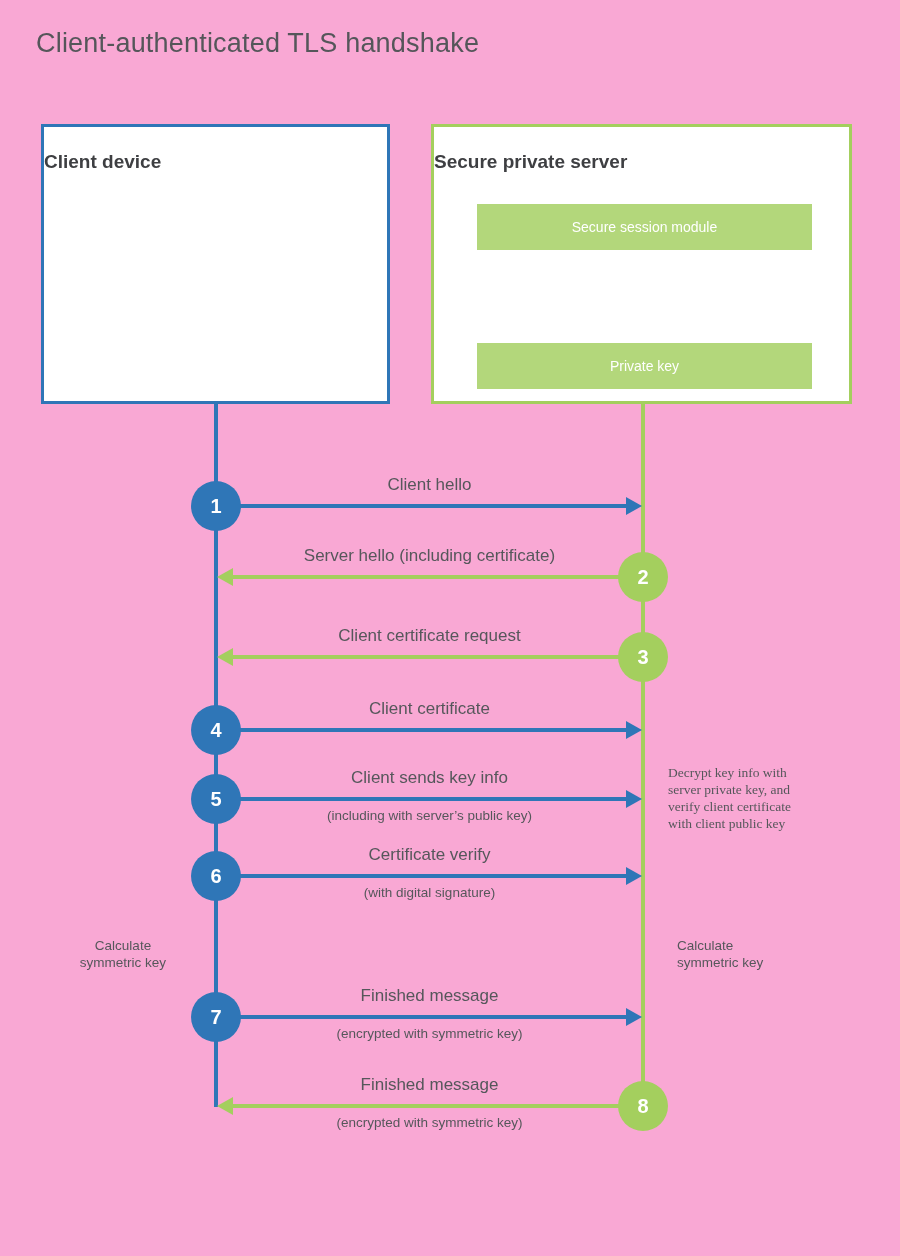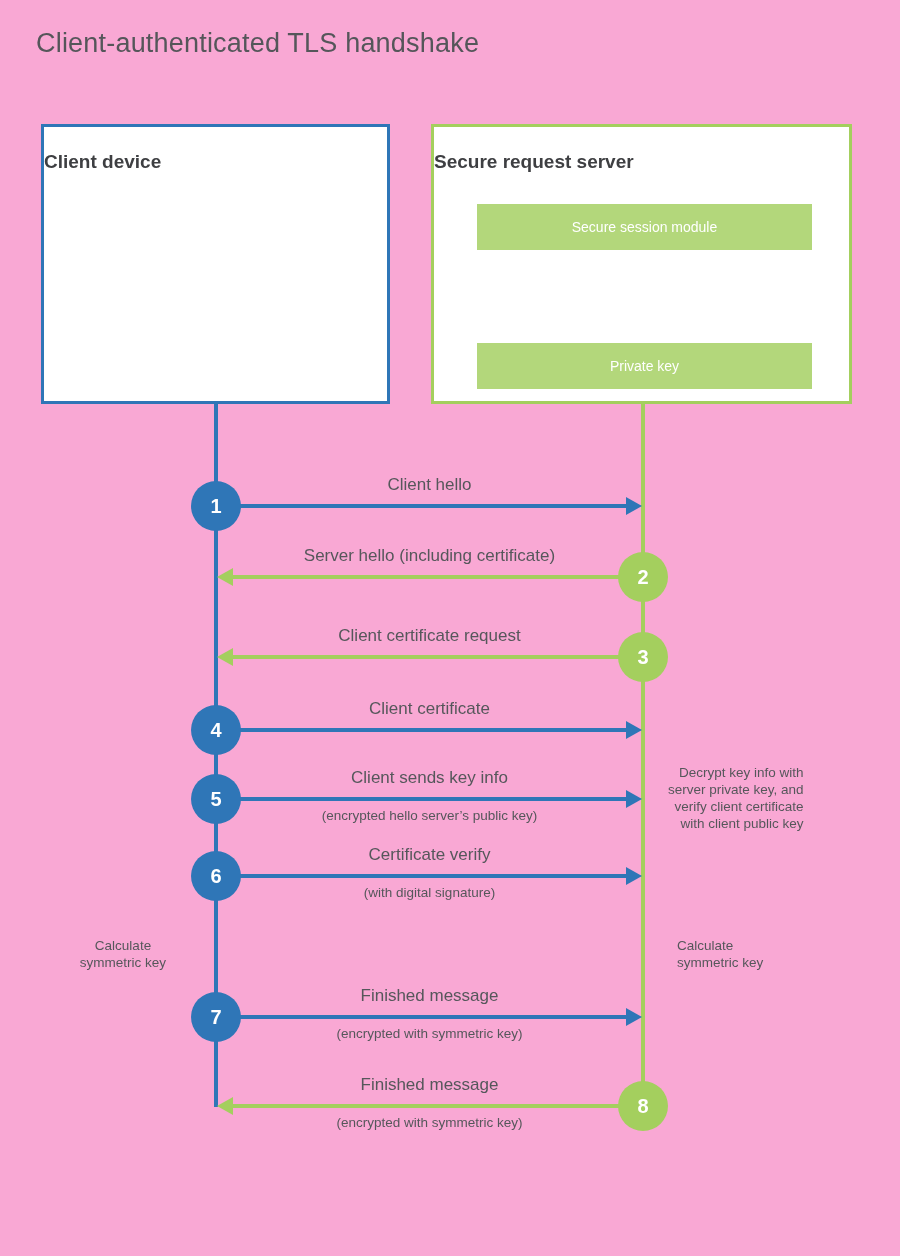--- a/index.html
+++ b/index.html
@@ -71,37 +71,37 @@
   .msg-sublabel {
     position:absolute; left:216px; width:427px; top:9px;
     text-align:center; font-size:13.5px; color:#56575b;
   }
 
   
   .note {
     position:absolute; font-size:13.5px; color:#56575b; line-height:17px;
     white-space:pre-line; z-index:2;
   }
-  .note-decrypt    { left:668px; top:764px; text-align:right; }
+  .note-decrypt    { left:668px; top:764px; text-align:left;font-family:Liberation Serif, serif; }
   .note-calc-left  { left:53px;  top:937px; width:140px; text-align:center; }
   .note-calc-right { left:677px; top:937px; text-align:left; }
 </style>
 </head>
 <body>
 
 <div id="canvas">
 
   <div class="title">Client-authenticated TLS handshake</div>
 
   <div class="entity client-entity">
     <div class="entity-title">Client device</div>
   </div>
 
   <div class="entity server-entity">
-    <div class="entity-title">Secure request server</div>
+    <div class="entity-title">Secure private server</div>
     <div class="server-bar bar-0">Secure session module</div>
     <div class="server-bar bar-2">Private key</div>
   </div>
 
   <div class="lifeline client-lifeline"></div>
   <div class="lifeline server-lifeline"></div>
 
   <div class="step s1 right">
     <div class="arrow"></div>
     <div class="msg-label">Client hello</div>
@@ -122,21 +122,21 @@
 
   <div class="step s4 right">
     <div class="arrow"></div>
     <div class="msg-label">Client certificate</div>
     <div class="circle">4</div>
   </div>
 
   <div class="step s5 right">
     <div class="arrow"></div>
     <div class="msg-label">Client sends key info</div>
-    <div class="msg-sublabel">(encrypted hello server’s public key)</div>
+    <div class="msg-sublabel">(including with server’s public key)</div>
     <div class="circle">5</div>
   </div>
 
   <div class="step s6 right">
     <div class="arrow"></div>
     <div class="msg-label">Certificate verify</div>
     <div class="msg-sublabel">(with digital signature)</div>
     <div class="circle">6</div>
   </div>
 

